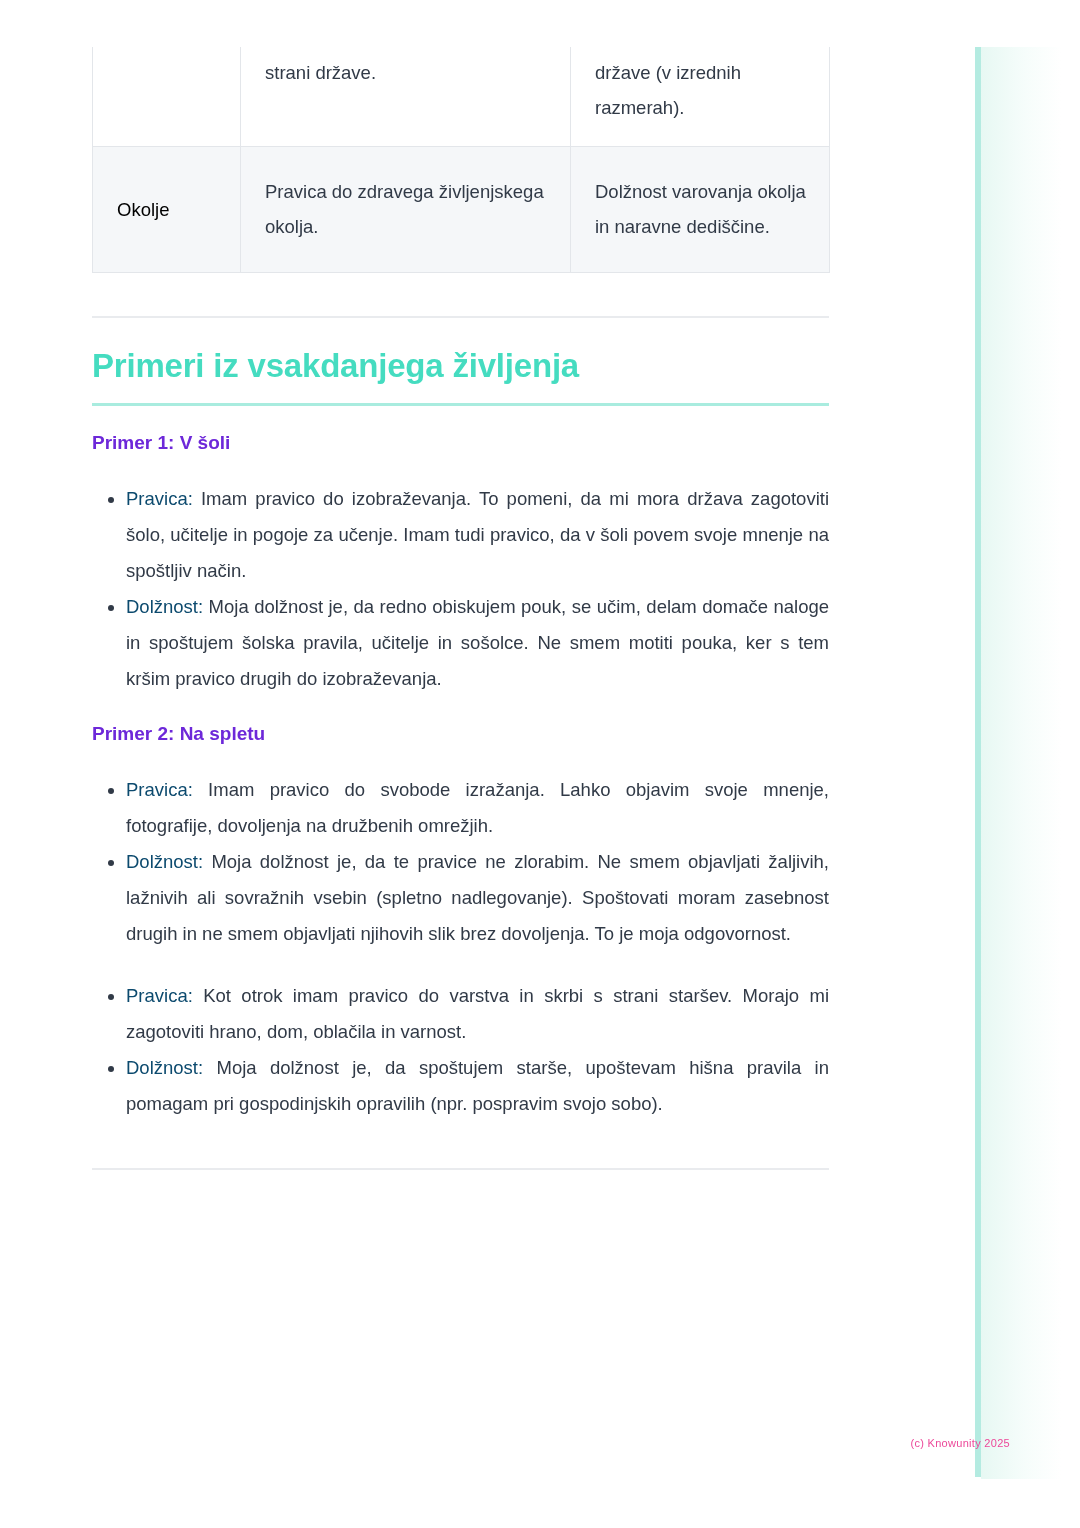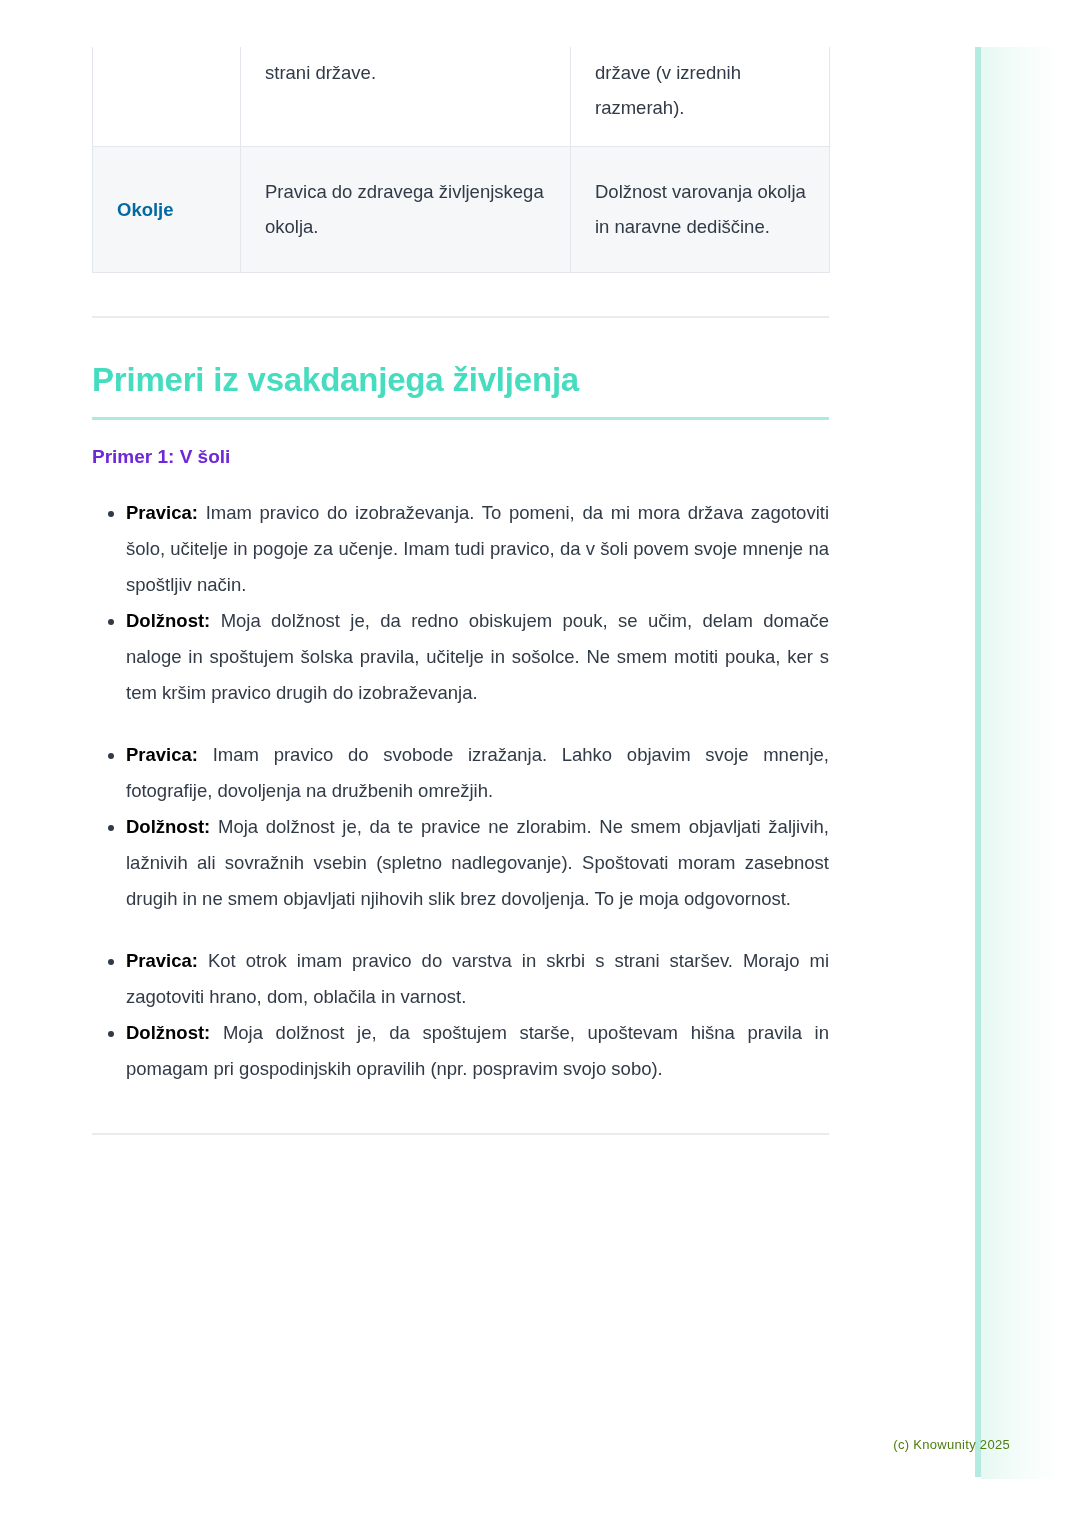--- a/index.html
+++ b/index.html
@@ -49,35 +49,35 @@
     padding: 8px 22px 14px 24px;
     vertical-align: top;
   }
   table.rd-table tr.row-cut td { border-top: none; height: 99px; }
   table.rd-table tr.row-env td {
     background: #f5f7f9;
     vertical-align: middle;
     height: 126px;
     padding: 16px 22px 16px 24px;
   }
-  td.label-cell { font-weight: 700; color: #0369a1; }
+  td.label-cell { font-weight: 400; color: #000000; }
   
   .key-point {
     margin: 30px 0 0;
     font-size: 18.5px;
     line-height: 37px;
     text-align: justify;
   }
   hr.divider {
     border: none;
     border-top: 2px solid #e9ebee;
     margin: 43px 0 0;
   }
   h1.section-title {
-    margin: 42px 0 0;
+    margin: 28px 0 0;
     padding-bottom: 17px;
     border-bottom: 3px solid #a9ecdf;
     font-size: 33px;
     line-height: 40px;
     font-weight: 700;
     letter-spacing: -0.2px;
     color: #45dcc0;
   }
   p.intro {
     margin: 29px 0 0;
@@ -95,29 +95,29 @@
     margin: 26px 0 0;
     padding-left: 34px;
     list-style: disc outside;
   }
   ul.example-list li {
     font-size: 18.5px;
     line-height: 36px;
     text-align: justify;
   }
   ul.example-list li + li { }
-  ul.example-list li strong { font-weight: 700; color: #000000; }
+  ul.example-list li strong { font-weight: 400; color: #0c4a6e; }
   hr.divider.bottom { margin-top: 46px; }
   .footer {
     position: absolute;
     top: 1437px;
     right: 70px;
-    font-size: 13px;
+    font-size: 11px;
     letter-spacing: 0.3px;
-    color: #4d7c0f;
+    color: #ec4899;
     z-index: 3;
     text-align: center;
   }
 </style>
 </head>
 <body>
 
 <div class="page">
 
   <div class="accent-glow"></div>
@@ -156,20 +156,21 @@
       <li>
         <strong>Pravica:</strong>
         <span>Imam pravico do izobraževanja. To pomeni, da mi mora država zagotoviti šolo, učitelje in pogoje za učenje. Imam tudi pravico, da v šoli povem svoje mnenje na spoštljiv način.</span>
       </li>
       <li>
         <strong>Dolžnost:</strong>
         <span>Moja dolžnost je, da redno obiskujem pouk, se učim, delam domače naloge in spoštujem šolska pravila, učitelje in sošolce. Ne smem motiti pouka, ker s tem kršim pravico drugih do izobraževanja.</span>
       </li>
     </ul>
 
+    <h3 class="example-heading">Primer 2: Na spletu</h3>
     <ul class="example-list">
       <li>
         <strong>Pravica:</strong>
         <span>Imam pravico do svobode izražanja. Lahko objavim svoje mnenje, fotografije, dovoljenja na družbenih omrežjih.</span>
       </li>
       <li>
         <strong>Dolžnost:</strong>
         <span>Moja dolžnost je, da te pravice ne zlorabim. Ne smem objavljati žaljivih, lažnivih ali sovražnih vsebin (spletno nadlegovanje). Spoštovati moram zasebnost drugih in ne smem objavljati njihovih slik brez dovoljenja. To je moja odgovornost.</span>
       </li>
     </ul>

